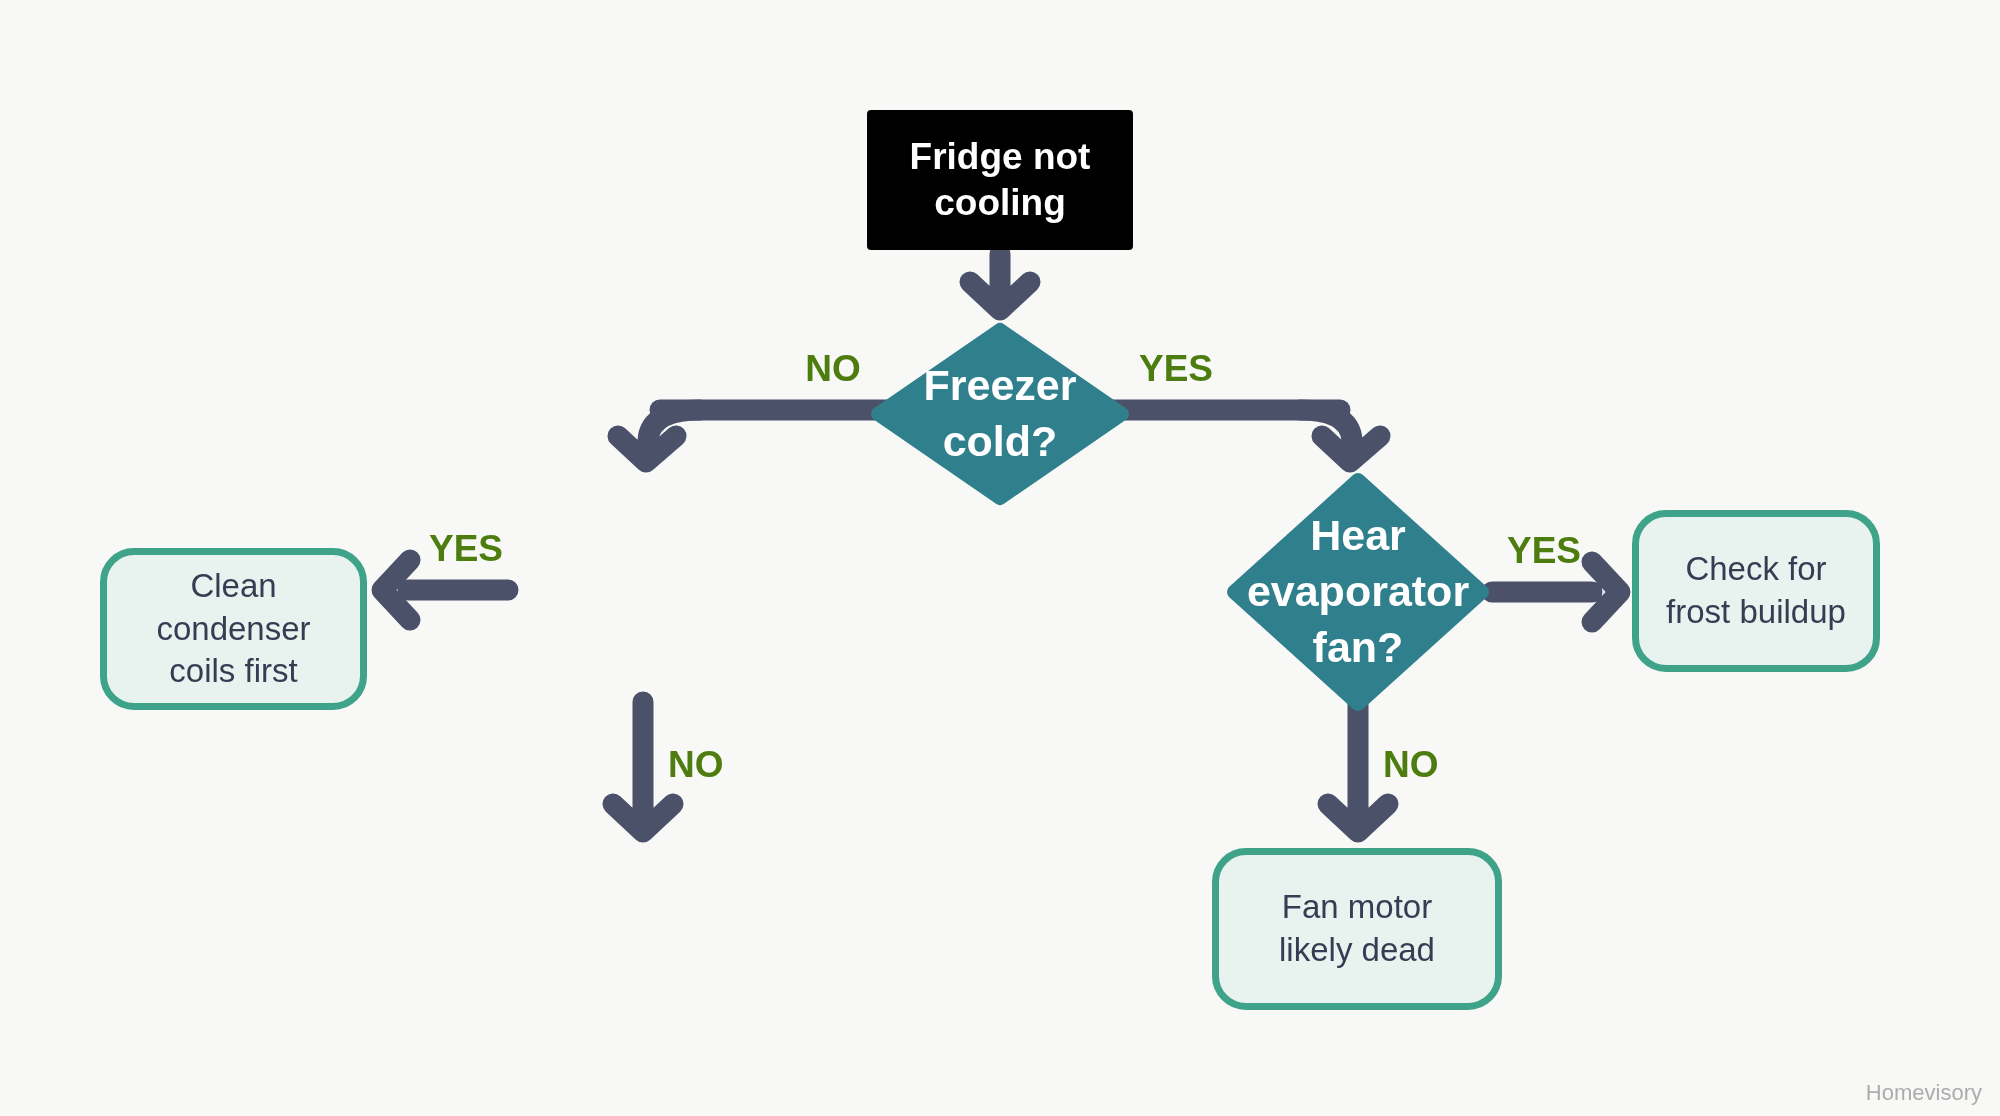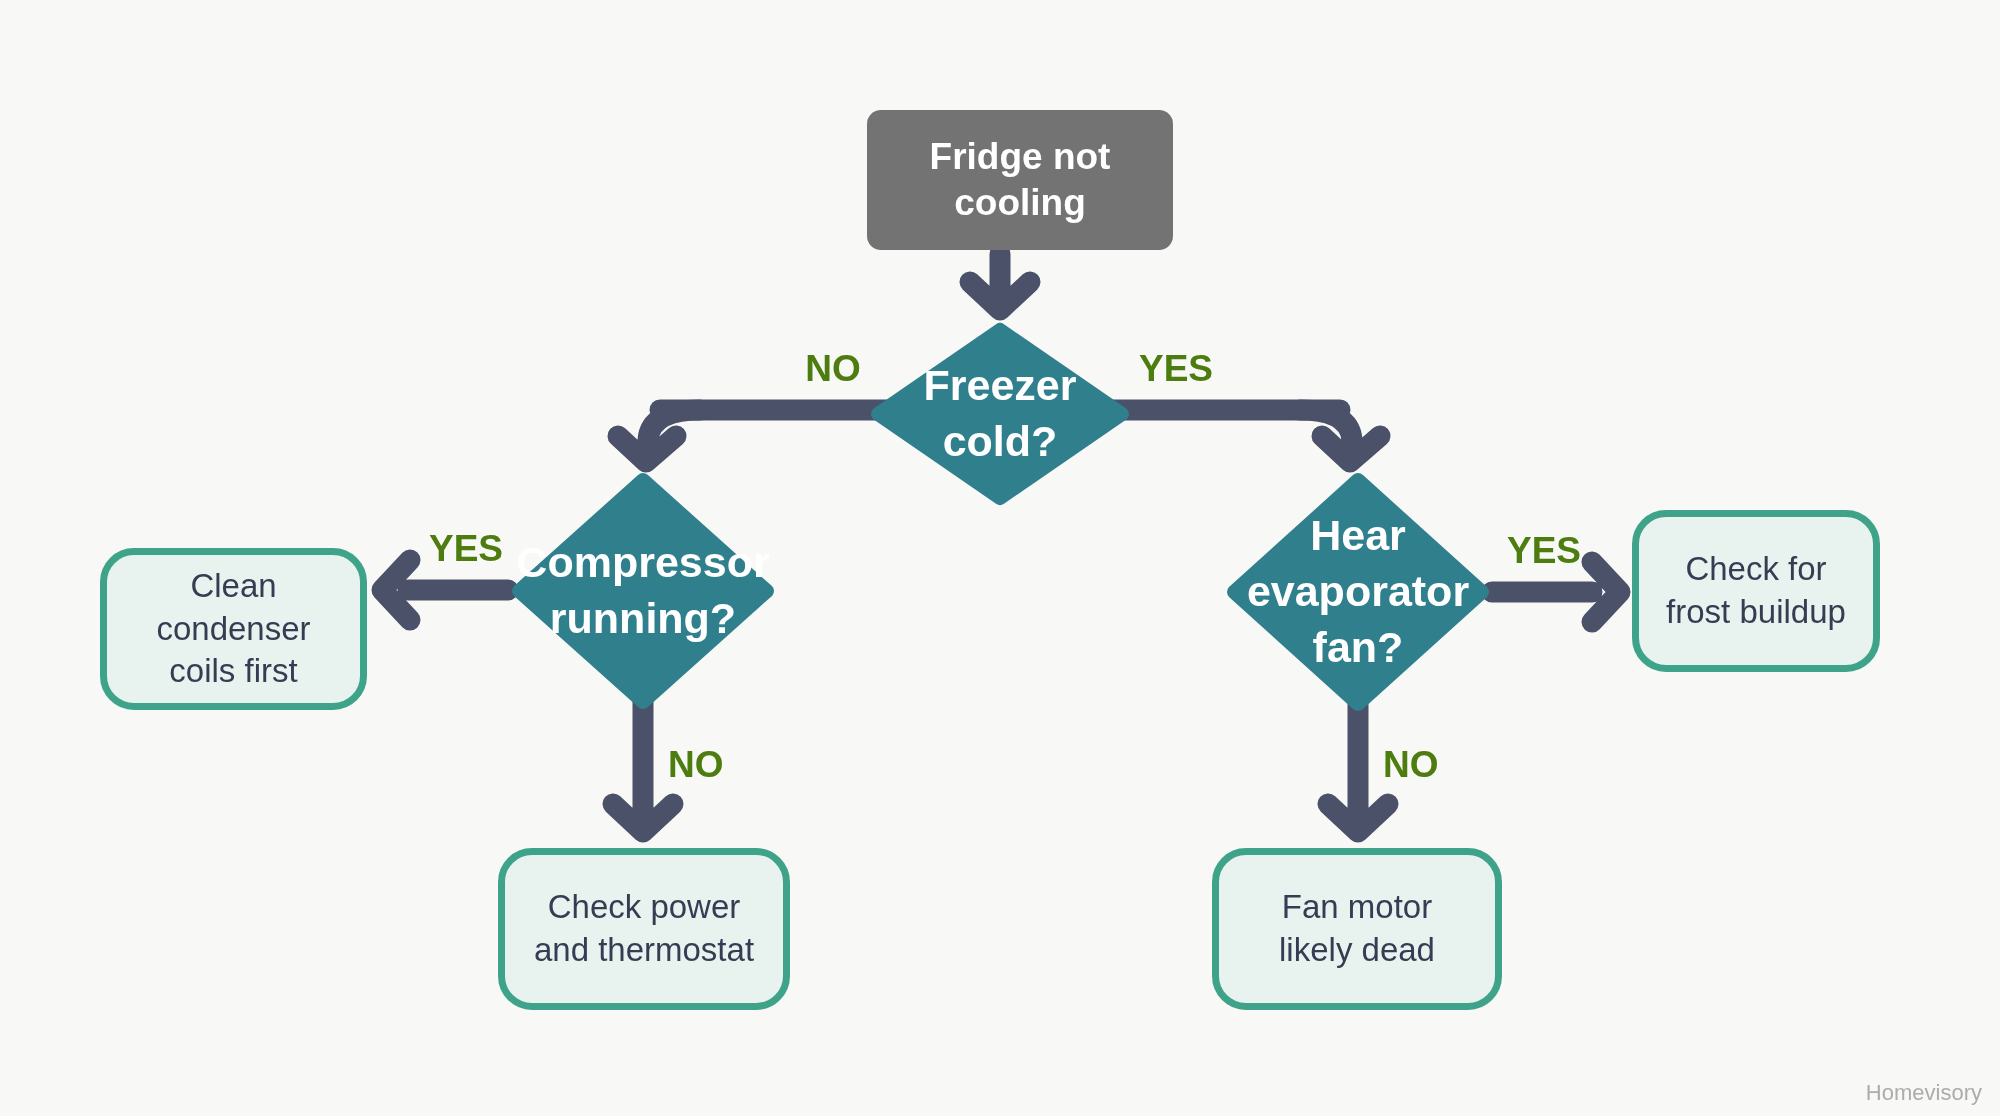--- a/index.html
+++ b/index.html
@@ -23,23 +23,23 @@
   .arrow {
     fill: none;
     stroke: #4a5168;
     stroke-width: 21;
     stroke-linecap: round;
     stroke-linejoin: round;
   }
   .node { position: absolute; z-index: 2; }
   .start-box {
     left: 867px; top: 110px;
-    width: 306px; height: 140px;
-    background: #737373;
-    border-radius: 14px;
+    width: 266px; height: 140px;
+    background: #000000;
+    border-radius: 4px;
     display: flex; align-items: center; justify-content: center;
     text-align: center;
     color: #ffffff;
     font-size: 37px; font-weight: 700; line-height: 1.25;
     white-space: pre-line;
   }
   .diamond { position: absolute; z-index: 2; }
   .diamond svg { position: absolute; left: 0; top: 0; }
   .diamond-path {
     fill: #2f7f8d;
@@ -118,43 +118,34 @@
 cooling</div>
 
   <div class="diamond" style="left:870px; top:322px; width:260px; height:184px;">
     <svg width="260" height="184" viewBox="0 0 260 184">
       <path class="diamond-path" d="M130 8 L252 92 L130 176 L8 92 Z"></path>
     </svg>
     <div class="diamond-label">Freezer
 cold?</div>
   </div>
 
-  <div class="diamond" style="left:511px; top:472px; width:264px; height:238px;">
-    <svg width="264" height="238" viewBox="0 0 264 238">
-      <path class="diamond-path" d="M132 8 L256 119 L132 230 L8 119 Z"></path>
-    </svg>
-    <div class="diamond-label">Compressor
-running?</div>
-  </div>
 
   <div class="diamond" style="left:1226px; top:472px; width:264px; height:240px;">
     <svg width="264" height="240" viewBox="0 0 264 240">
       <path class="diamond-path" d="M132 8 L256 120 L132 232 L8 120 Z"></path>
     </svg>
     <div class="diamond-label">Hear
 evaporator
 fan?</div>
   </div>
 
   <div id="box-clean-condenser" class="node result-box">Clean
 condenser
 coils first</div>
 
-  <div id="box-check-power" class="node result-box">Check power
-and thermostat</div>
 
   <div id="box-check-frost" class="node result-box">Check for
 frost buildup</div>
 
   <div id="box-fan-motor" class="node result-box">Fan motor
 likely dead</div>
 
   <div id="label-freezer-no" class="edge-label">NO</div>
   <div id="label-freezer-yes" class="edge-label">YES</div>
   <div id="label-compressor-yes" class="edge-label">YES</div>

